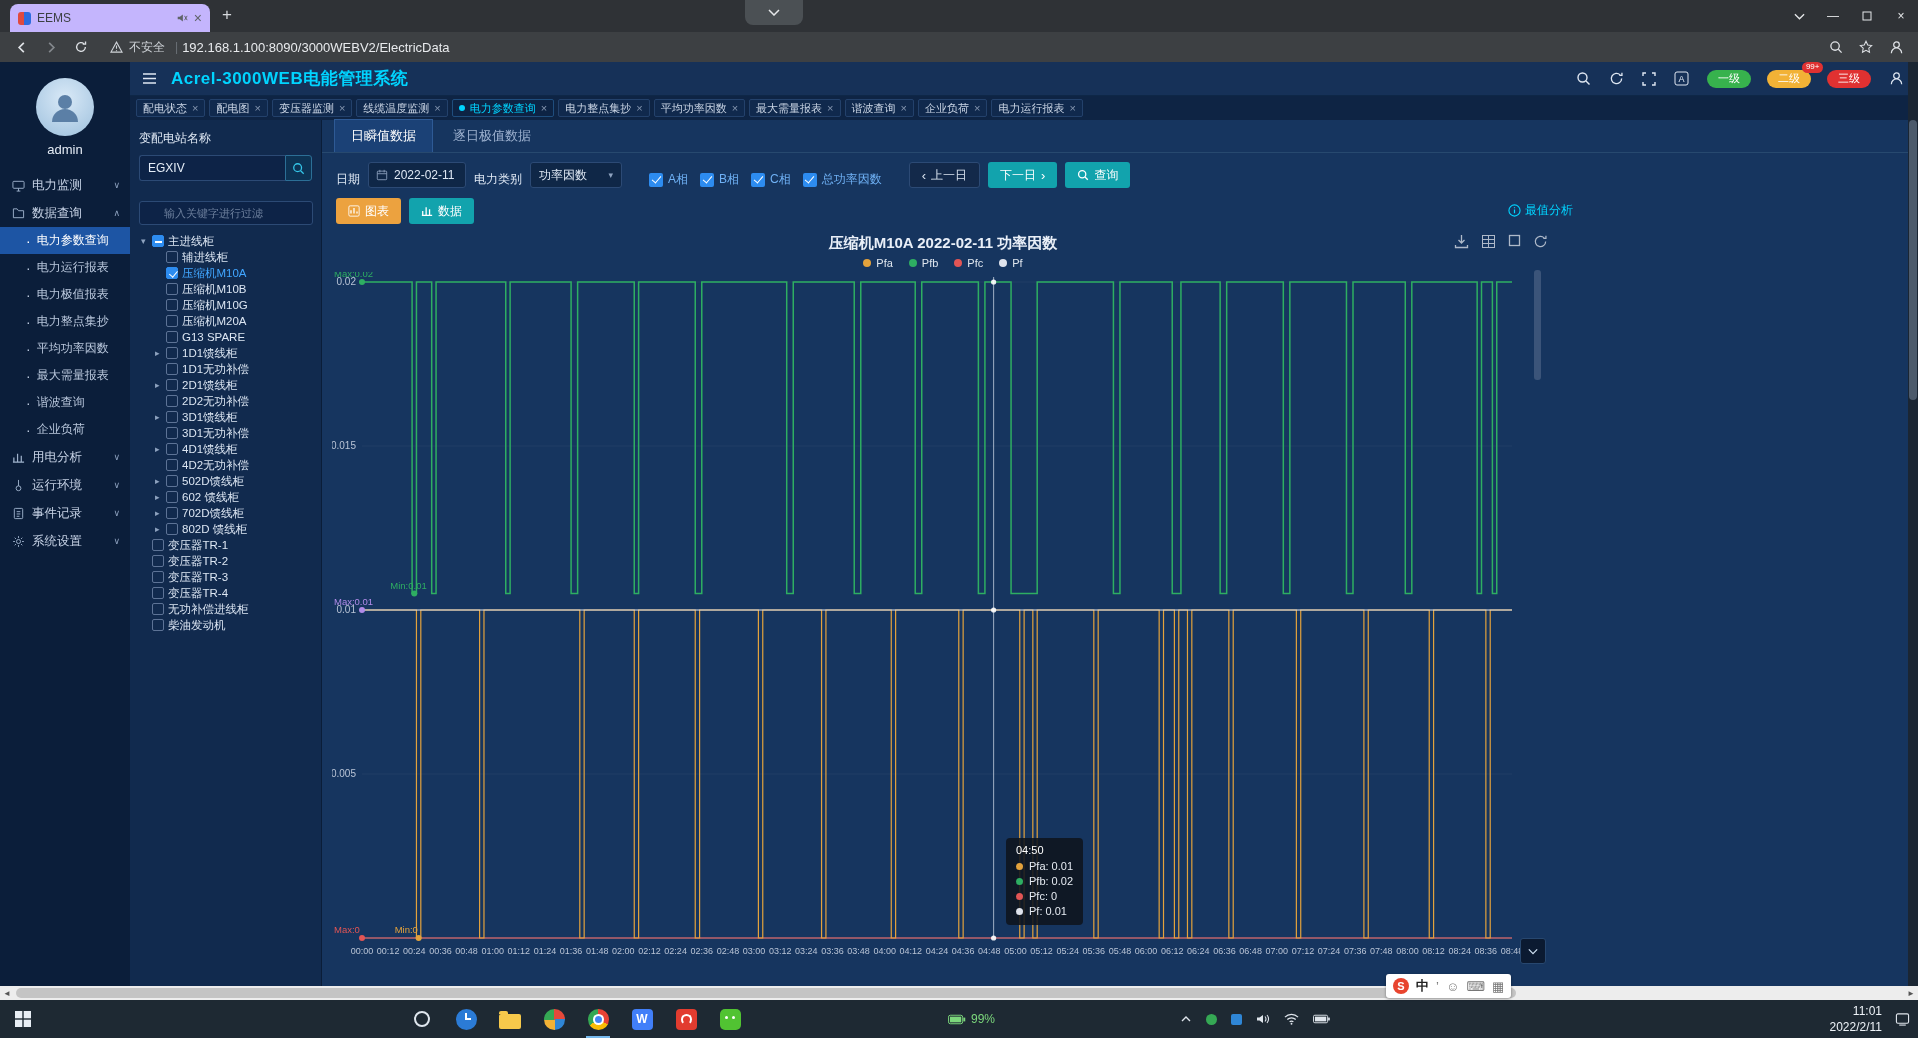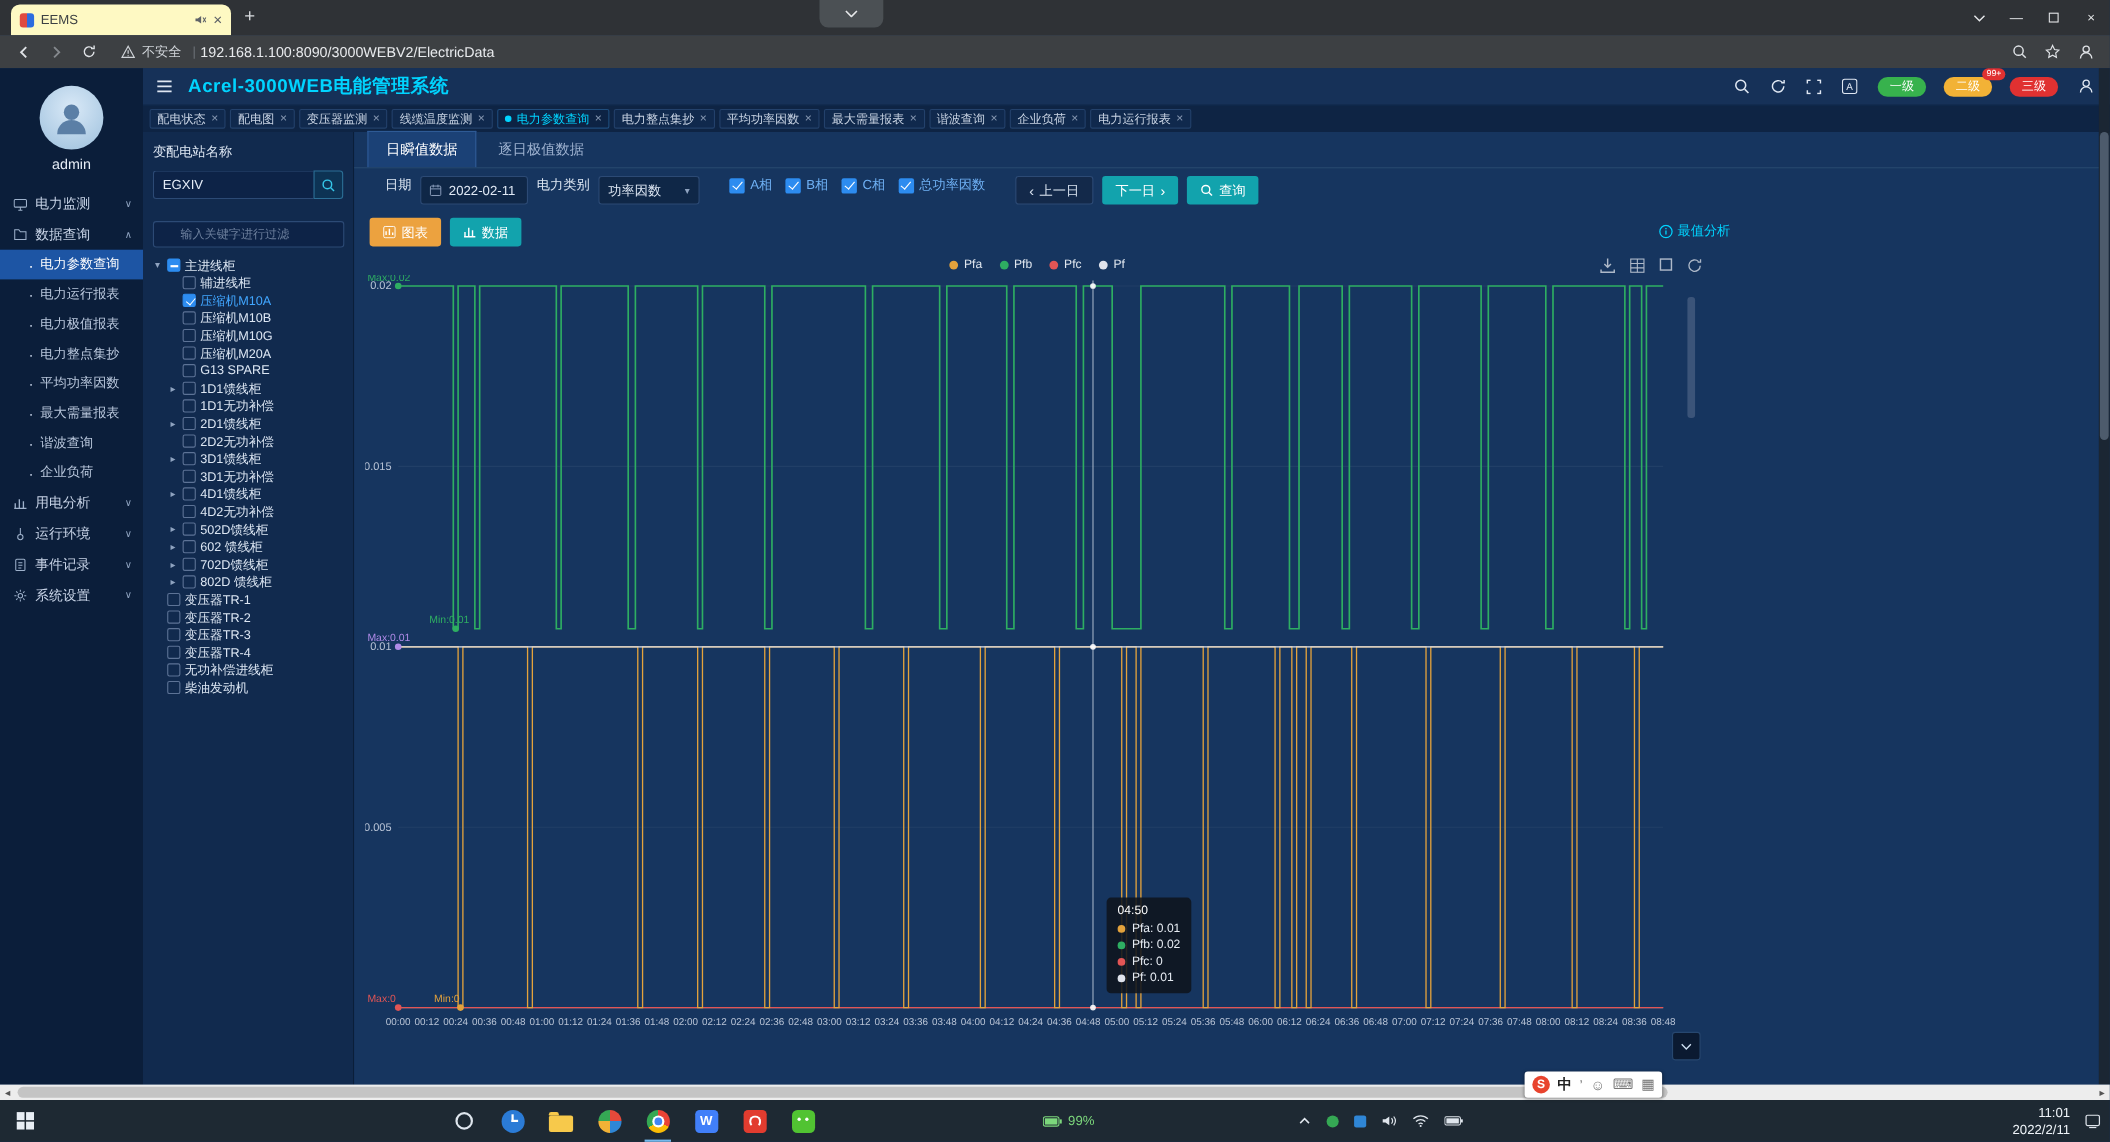--- a/index.html
+++ b/index.html
@@ -1,21 +1,21 @@
 <!DOCTYPE html>
 <html><head>
 <meta charset="utf-8">
 <style>
 *{margin:0;padding:0;box-sizing:border-box}
 html,body{width:1918px;height:1038px;overflow:hidden;background:#16355f;font-family:"Liberation Sans","DejaVu Sans",sans-serif}
 svg{display:block}
 button{font-family:inherit;border:none;cursor:pointer}
 
 #titlebar{position:absolute;left:0;top:0;width:1918px;height:32px;background:#2f3236}
-#btab{position:absolute;left:10px;top:4px;width:200px;height:28px;background:#fef9c3;border-radius:8px 8px 0 0;display:flex;align-items:center;padding:0 8px;gap:6px}
+#btab{position:absolute;left:10px;top:4px;width:200px;height:28px;background:#c4b5fd;border-radius:8px 8px 0 0;display:flex;align-items:center;padding:0 8px;gap:6px}
 #btab .fav{width:13px;height:13px;border-radius:3px;background:linear-gradient(90deg,#e04a3f 50%,#2d6cdf 50%)}
 #btab .t{font-size:12px;color:#3c4043;flex:1;white-space:nowrap;overflow:hidden}
 #btab .mute,#btab .x{color:#5f6368;display:flex;align-items:center}
 #btab .x{font-size:14px;line-height:1}
 .newtab{position:absolute;left:222px;top:5px;color:#d6d9dd;font-size:17px;cursor:default}
 #tb-dd{position:absolute;left:745px;top:0;width:58px;height:25px;background:#4b5054;border-radius:0 0 8px 8px;display:flex;align-items:center;justify-content:center;color:#e6e8ea}
 .winbtns{position:absolute;right:0;top:0;height:32px;display:flex;align-items:center}
 .wb{width:34px;height:32px;display:flex;align-items:center;justify-content:center;color:#e6e8ea;font-size:12px}
 #addrbar{position:absolute;left:0;top:32px;width:1918px;height:30px;background:#3d4043;display:flex;align-items:center;color:#e8eaed}
 #addrbar .nav{width:30px;display:flex;justify-content:center;color:#dfe2e6}
@@ -64,21 +64,21 @@
 .cb{width:12px;height:12px;border:1px solid #5d7396;border-radius:2px;background:transparent;display:inline-block;position:relative;flex:0 0 12px}
 .cb.checked{background:#2d8cf0;border-color:#2d8cf0}
 .cb.checked::after{content:"";position:absolute;left:3.5px;top:0.5px;width:3.5px;height:7px;border:solid #fff;border-width:0 1.6px 1.6px 0;transform:rotate(40deg)}
 .cb.ind{background:#2d8cf0;border-color:#2d8cf0}
 .cb.ind::after{content:"";position:absolute;left:2px;top:4.6px;width:7px;height:2px;background:#fff}
 
 #main{position:absolute;left:322px;top:120px;width:1586px;height:866px;background:#16355f}
 .ctabs{position:absolute;left:0;top:0;width:100%;height:33px;border-bottom:1px solid #27496f;display:flex;align-items:flex-end;padding-left:12px;gap:4px}
 .ctab{padding:7px 16px;font-size:13px;color:#9db1cf;cursor:pointer;white-space:nowrap}
 .ctab.on{color:#fff;background:#1b4176;border:1px solid #2e5a95;border-bottom:none}
-.controls{position:absolute;left:28px;top:40px;height:28px;display:flex;align-items:flex-start;gap:8px}
+.controls{position:absolute;left:14px;top:40px;height:28px;display:flex;align-items:flex-end;gap:8px}
 .lbl{color:#dfe8f4;font-size:12px;white-space:nowrap}
 .dinput{width:98px;height:26px;background:#0f2747;border:1px solid #2c4a75;border-radius:3px;color:#dfe8f4;font-size:12px;display:flex;align-items:center;gap:6px;padding:0 7px;white-space:nowrap}
 .dinput .cal{color:#8fa3c0;display:flex}
 .select{width:92px;height:26px;background:#0f2747;border:1px solid #2c4a75;border-radius:3px;color:#dfe8f4;font-size:12px;display:flex;align-items:center;justify-content:space-between;padding:0 8px;white-space:nowrap}
 .select .caret{font-size:9px;color:#8fa3c0}
 .phases{display:flex;align-items:center;gap:12px;margin:0 19px}
 .phase{display:flex;align-items:center;gap:5px;cursor:pointer;white-space:nowrap}
 .cb14{width:14px;height:14px;border-radius:2px;background:#2d8cf0;position:relative;display:inline-block}
 .cb14::after{content:"";position:absolute;left:4.5px;top:1.5px;width:4px;height:8px;border:solid #fff;border-width:0 1.8px 1.8px 0;transform:rotate(40deg)}
 .plabel{color:#6fb1f5;font-size:12px}
@@ -653,20 +653,21 @@
 
   <div class="analysis">
     <svg width="13" height="13" viewBox="0 0 14 14">
         <circle cx="7" cy="7" r="6" fill="none" stroke="currentColor" stroke-width="1.2"></circle>
         <path d="M7 6v4M7 3.5v1.2" stroke="currentColor" stroke-width="1.3"></path>
       </svg>
     <span>最值分析</span>
   </div>
 
   <div class="chartbox">
+    <div class="chart-title">压缩机M10A 2022-02-11 功率因数</div>
     <div class="toolbox">
       <span>
           <svg width="15" height="15" viewBox="0 0 15 15">
             <path d="M7.5 1v8M4.5 6l3 3 3-3" fill="none" stroke="currentColor" stroke-width="1.3"></path>
             <path d="M1.5 11v2.5h12V11" fill="none" stroke="currentColor" stroke-width="1.3"></path>
           </svg>
         </span>
       <span>
           <svg width="15" height="15" viewBox="0 0 15 15">
             <rect x="1.5" y="1.5" width="12" height="12" fill="none" stroke="currentColor"></rect>

